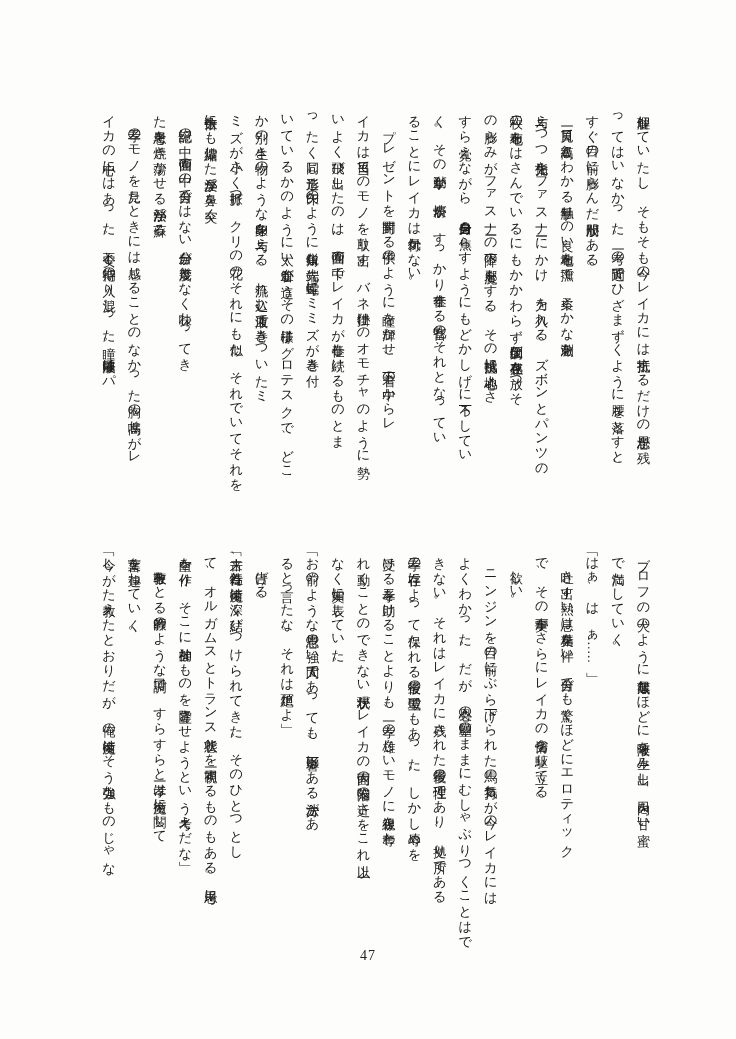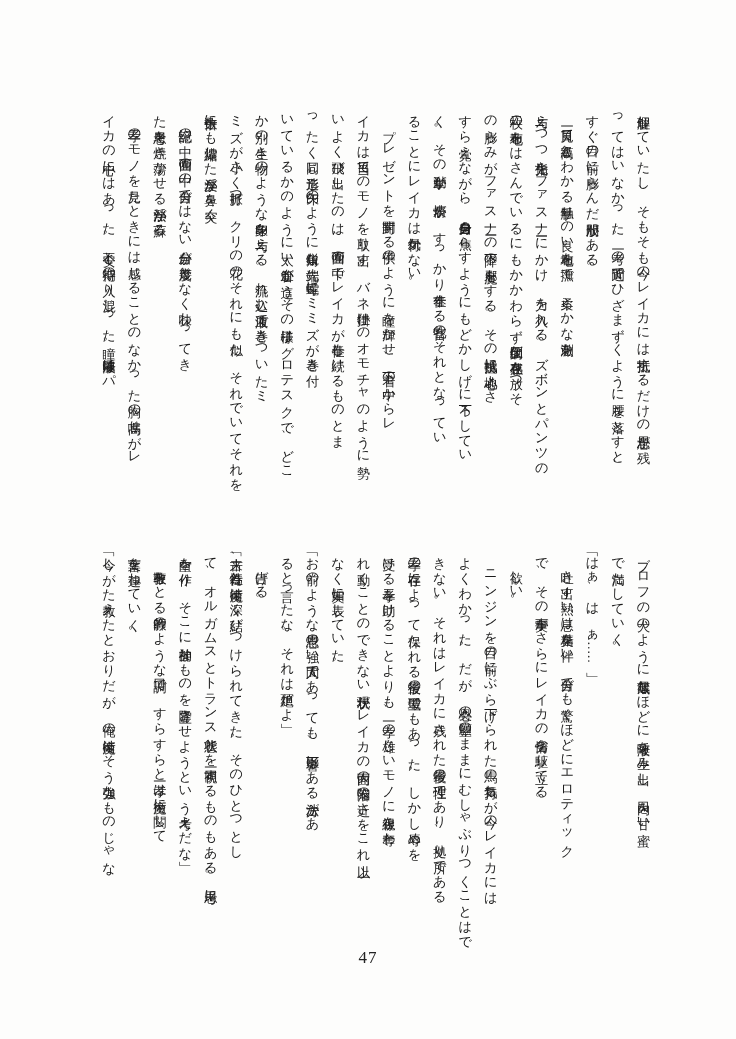--- a/index.html
+++ b/index.html
@@ -36,21 +36,21 @@
   .vline {
     
     white-space: nowrap;
   }
   .page-number {
     position: absolute;
     top: 948px;
     left: 0;
     width: 736px;
     text-align: center;
-    font-size: 17px;
+    font-size: 14px;
     letter-spacing: 1px;
     color: #222222;
   }
 </style>
 </head>
 <body>
 
 <div class="page">
 
   <div class="text-block text-block-top">

